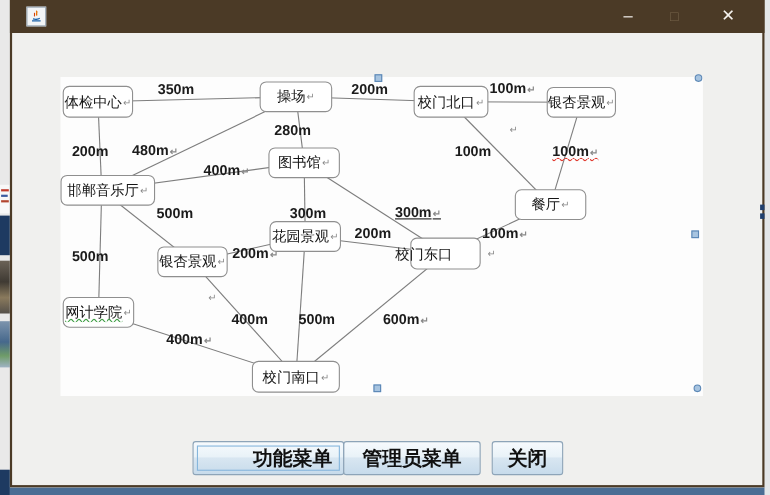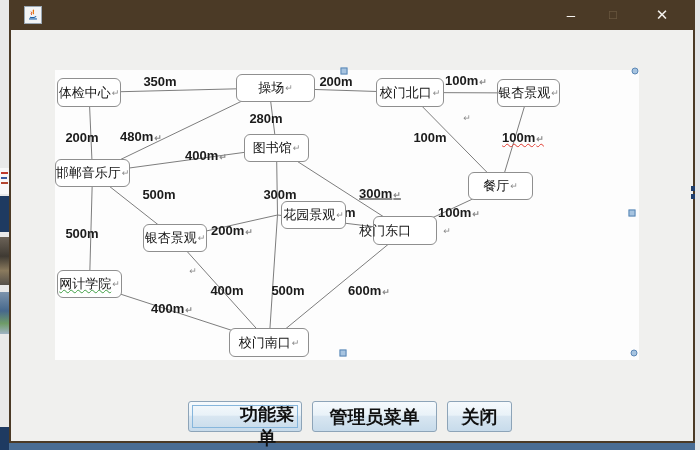--- a/index.html
+++ b/index.html
@@ -124,45 +124,45 @@
       <div class="elabel" style="left: 233px; top: 220px;">500m</div>
       <div class="elabel" style="left: 177px; top: 160px;">200m<span class="rmark">↵</span></div>
       <div class="elabel" style="left: 172px; top: 220px;">400m</div>
       <div class="elabel" style="left: 117px; top: 238px;">400m<span class="rmark">↵</span></div>
       <div class="elabel" style="left: 314px; top: 220px;">600m<span class="rmark">↵</span></div>
       <div class="elabel" style="left: 404px; top: 142px;">100m<span class="rmark">↵</span></div>
       <div class="mnode" style="left: 2px; top: 8px; width: 64px; height: 29px;">
         <span>体检中心</span>
         <span class="rmark">↵</span>
       </div>
-      <div class="mnode" style="left: 181px; top: 4px; width: 79px; height: 28px;">
+      <div class="mnode" style="left: 181px; top: 4px; width: 66px; height: 28px;">
         <span>操场</span>
         <span class="rmark">↵</span>
       </div>
       <div class="mnode" style="left: 321px; top: 8px; width: 68px; height: 29px;">
         <span>校门北口</span>
         <span class="rmark">↵</span>
       </div>
       <div class="mnode" style="left: 442px; top: 9px; width: 63px; height: 28px;">
         <span>银杏景观</span>
         <span class="rmark">↵</span>
       </div>
       <div class="mnode" style="left: 189px; top: 64px; width: 65px; height: 28px;">
         <span>图书馆</span>
         <span class="rmark">↵</span>
       </div>
-      <div class="mnode" style="left: 0px; top: 89px; width: 75px; height: 28px;">
+      <div class="mnode" style="left: 0px; top: 89px; width: 86px; height: 28px;">
         <span>邯郸音乐厅</span>
         <span class="rmark">↵</span>
       </div>
       <div class="mnode" style="left: 413px; top: 102px; width: 65px; height: 28px;">
         <span>餐厅</span>
         <span class="rmark">↵</span>
       </div>
-      <div class="mnode" style="left: 190px; top: 131px; width: 65px; height: 28px; margin-left: 36px;">
+      <div class="mnode" style="left: 190px; top: 131px; width: 65px; height: 28px;">
         <span>花园景观</span>
         <span class="rmark">↵</span>
       </div>
       <div class="mnode" style="left: 88px; top: 154px; width: 64px; height: 28px;">
         <span>银杏景观</span>
         <span class="rmark">↵</span>
       </div>
       <div class="mnode" style="left: 318px; top: 146px; width: 64px; height: 29px; gap: 31px;">
         <span>校门东口</span>
         <span class="rmark">↵</span>
@@ -180,21 +180,21 @@
       <div class="handle" style="left: 289px; top: 1px;"></div>
       <div class="handle circle" style="left: 580px; top: 1px;"></div>
       <div class="handle" style="left: 577px; top: 143px;"></div>
       <div class="handle circle" style="left: 579px; top: 283px;"></div>
       <div class="handle" style="left: 288px; top: 283px;"></div>
     </div>
 
   <div class="artifact" style="left:691px; top:186px;"></div>
   <div class="artifact" style="left:691px; top:194px;"></div>
 
-  <button class="btn" style="left:188px; top:401px; width:114px;padding-left:44px;">
+  <button class="btn" style="left:175px; top:401px; width:138px;padding-left:44px;">
     <span>功能菜单</span>
     <span class="focus-ring"></span>
   </button>
   <button class="btn" style="left:447px; top:401px; width:65px;">
     <span>关闭</span>
   </button>
   <button class="btn" style="left:312px; top:401px; width:125px;">
     <span>管理员菜单</span>
   </button>
 

